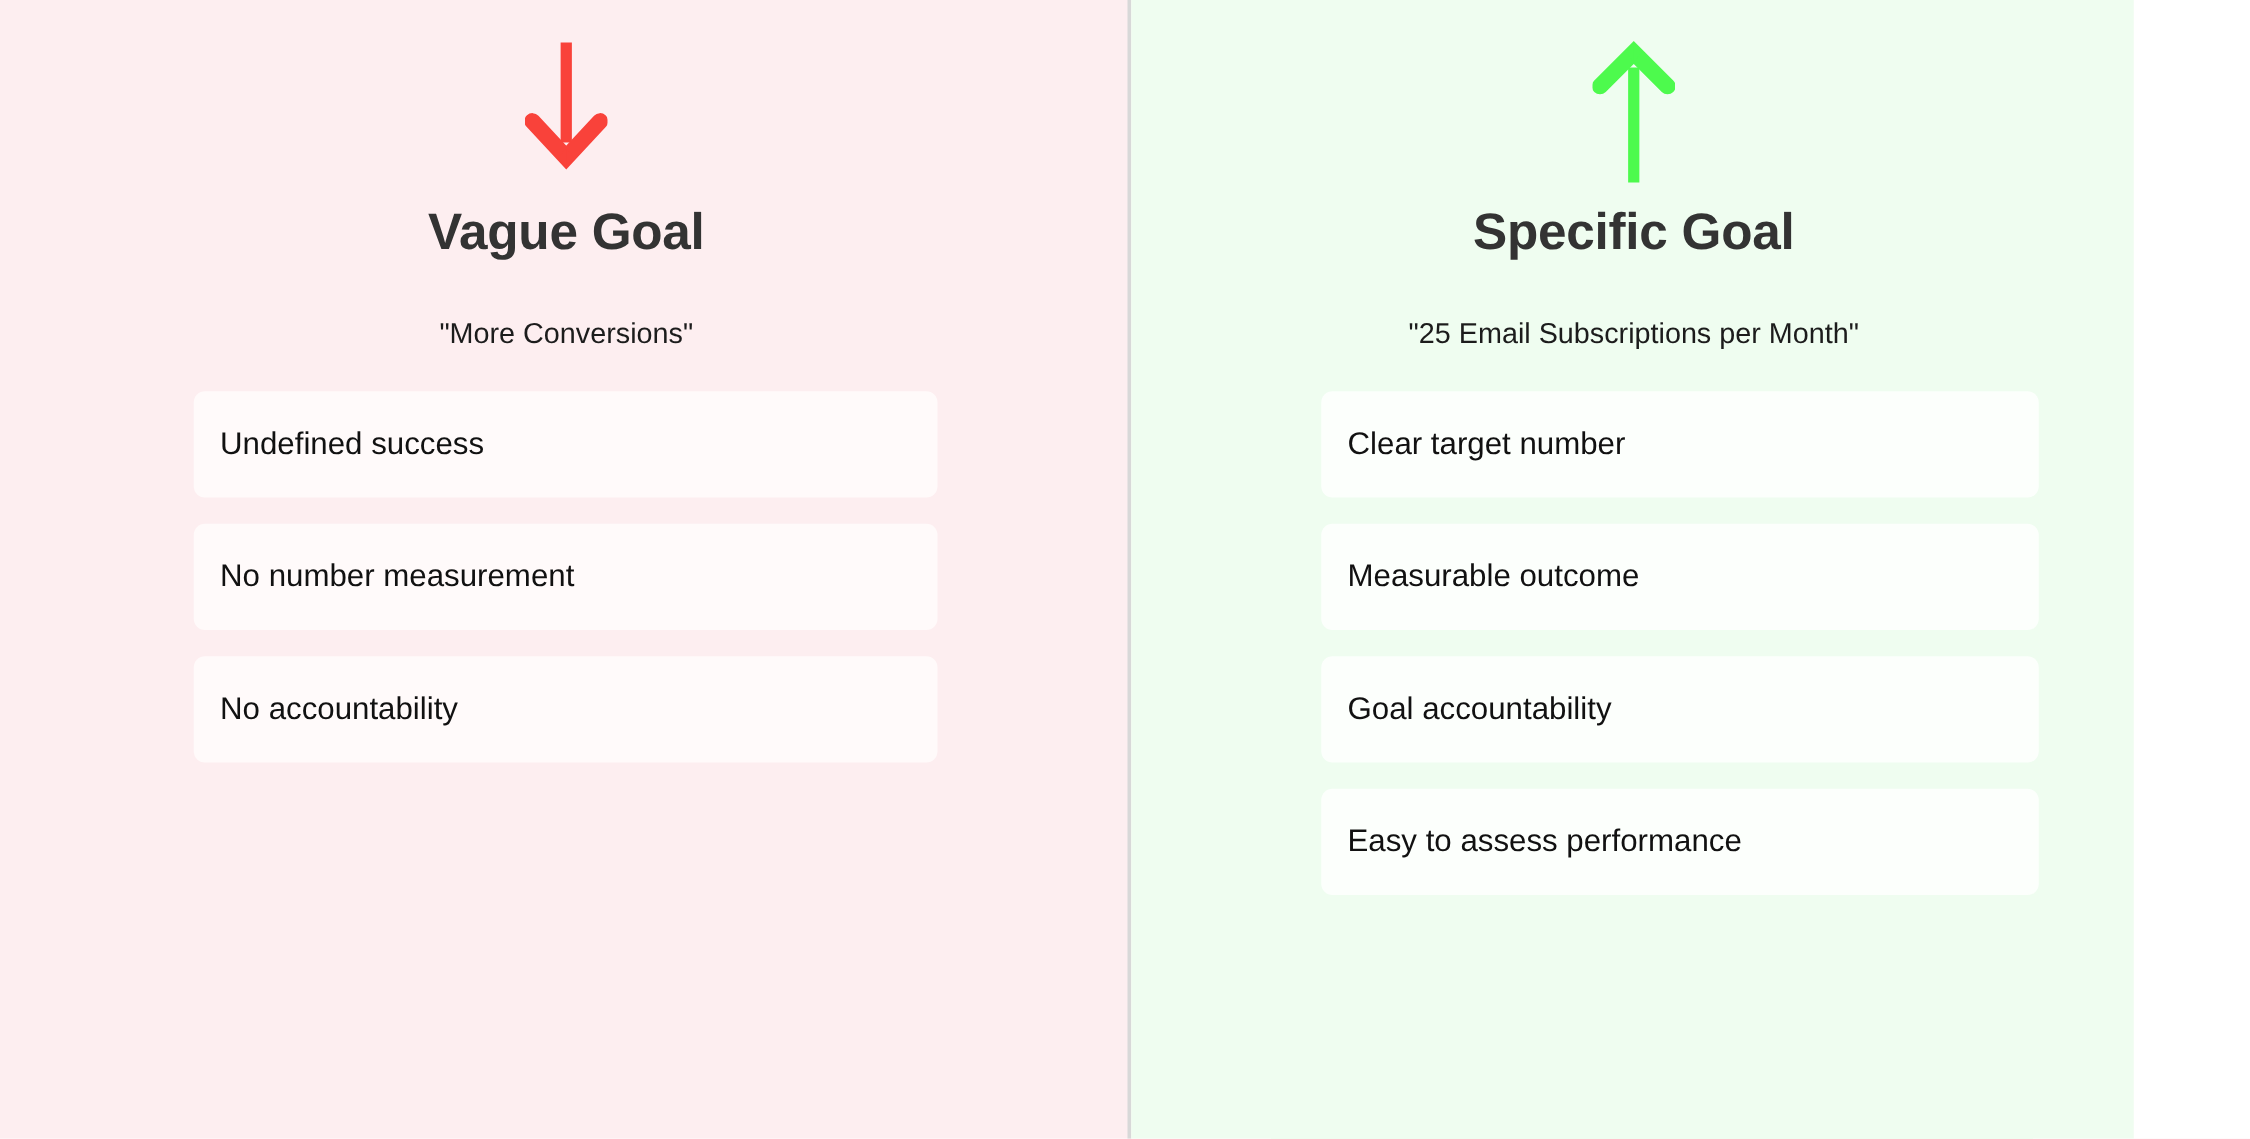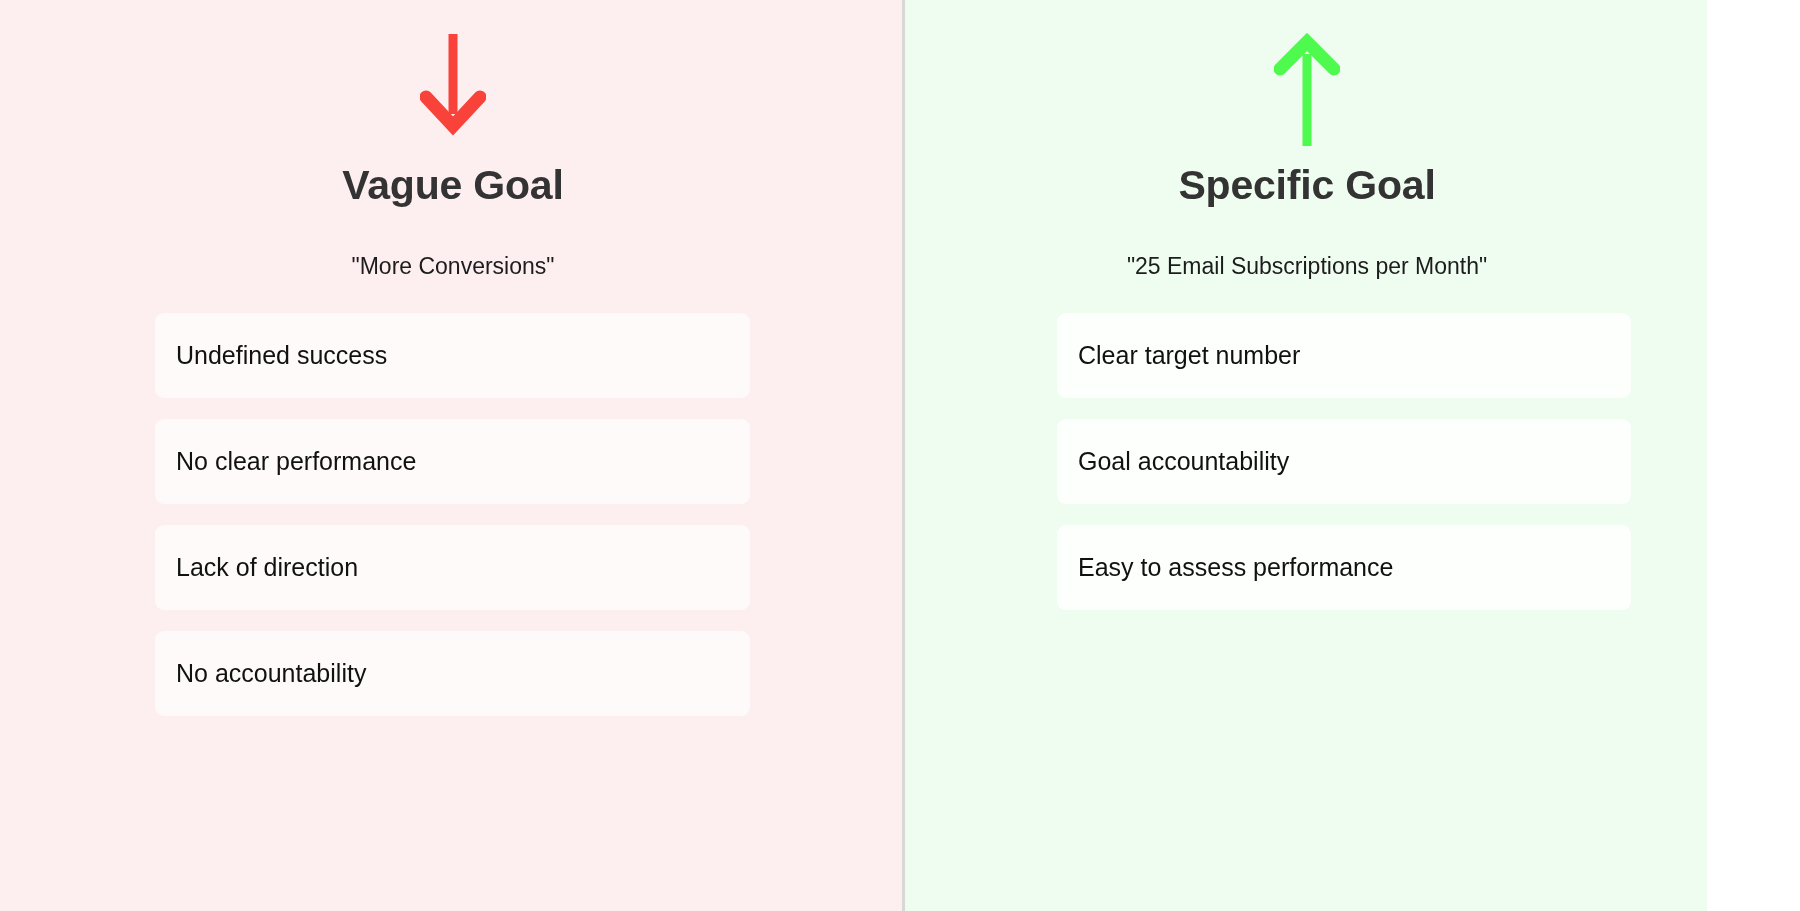--- a/index.html
+++ b/index.html
@@ -129,24 +129,21 @@
 
     <h1 class="panel-title">Vague Goal</h1>
 
     <p class="panel-subtitle">"More Conversions"</p>
 
     <ul class="card-list">
       <li class="card">
         <span class="card-label">Undefined success</span>
       </li>
       <li class="card">
-        <span class="card-label">No clear performance</span>
-      </li>
-      <li class="card">
-        <span class="card-label">Lack of direction</span>
+        <span class="card-label">No number measurement</span>
       </li>
       <li class="card">
         <span class="card-label">No accountability</span>
       </li>
     </ul>
   </section>
 
   <section class="panel panel-positive">
 
     <div class="arrow-wrap">
@@ -160,20 +157,23 @@
 
     <h1 class="panel-title">Specific Goal</h1>
 
     <p class="panel-subtitle">"25 Email Subscriptions per Month"</p>
 
     <ul class="card-list">
       <li class="card">
         <span class="card-label">Clear target number</span>
       </li>
       <li class="card">
+        <span class="card-label">Measurable outcome</span>
+      </li>
+      <li class="card">
         <span class="card-label">Goal accountability</span>
       </li>
       <li class="card">
         <span class="card-label">Easy to assess performance</span>
       </li>
     </ul>
   </section>
 
 </div>
 

